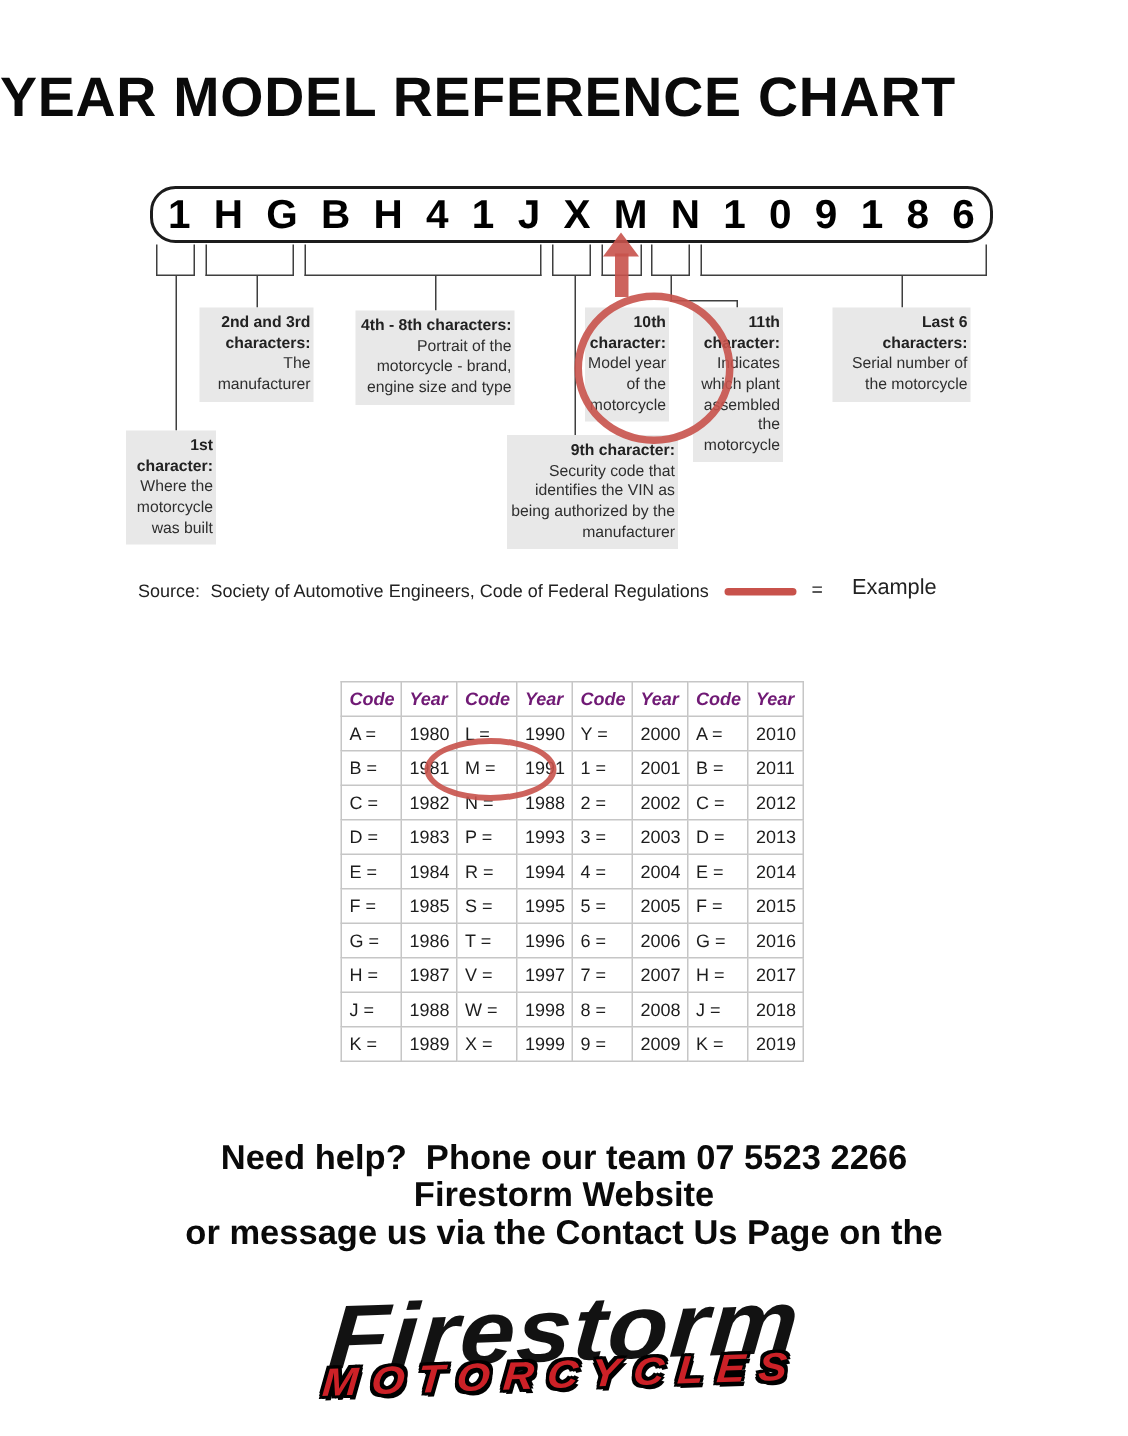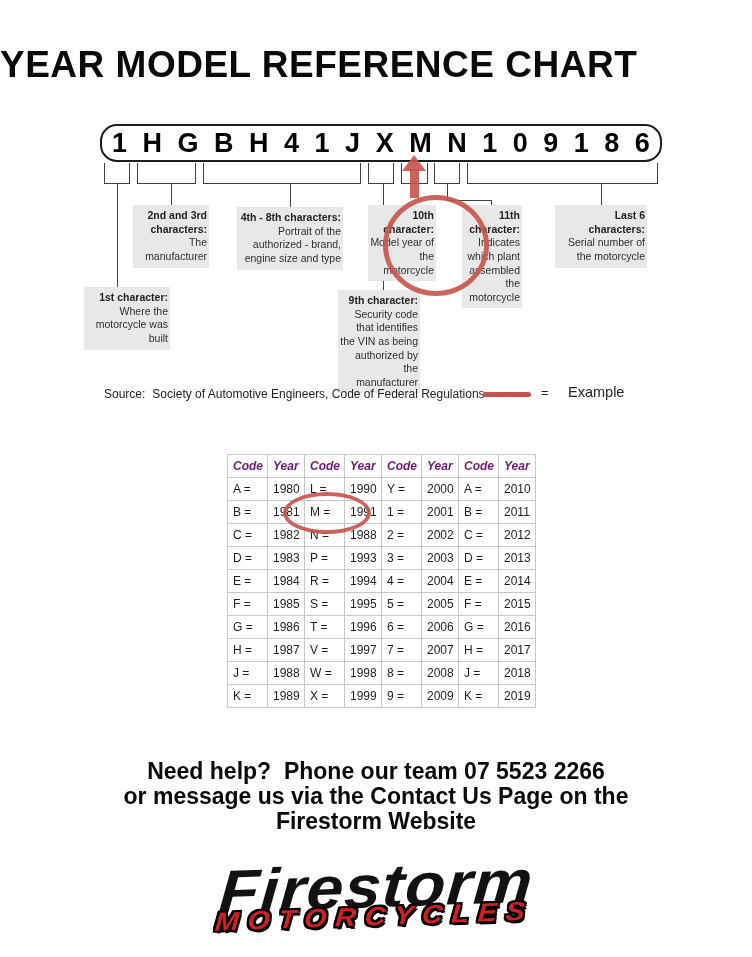--- a/index.html
+++ b/index.html
@@ -39,40 +39,40 @@
   #c6a{left:447px;top:184px;height:17px}
   #c6b{left:447px;top:200px;width:45px}
   #c6c{left:491px;top:200px;height:5px}
   #c7{left:601px;top:184px;height:21px}
   
   .callout{
     position:absolute;box-sizing:border-box;background:#e8e8e8;color:#2e2e2e;
     font-size:10.5px;line-height:1.3;text-align:right;padding:4px 2px;
   }
   .callout .heading{font-weight:bold;color:#222;}
-  #co-first{left:84px;top:287px;width:86px}
+  #co-first{left:84px;top:287px;width:60px}
   #co-second{left:133px;top:205px;width:76px}
   #co-fourth{left:237px;top:207px;width:106px}
-  #co-ninth{left:338px;top:290px;width:82px}
-  #co-tenth{left:368px;top:205px;width:68px}
+  #co-ninth{left:338px;top:290px;width:114px}
+  #co-tenth{left:390px;top:205px;width:56px}
   #co-eleventh{left:462px;top:205px;width:60px}
   #co-last{left:555px;top:205px;width:92px}
   
   .red-circle{
     position:absolute;left:383px;top:195px;width:106px;height:101px;
     border:5px solid #c8524b;border-radius:50%;box-sizing:border-box;opacity:.9;
   }
   .arrow-head{
     position:absolute;left:402px;top:155px;width:0;height:0;
     border-left:12px solid transparent;border-right:12px solid transparent;
     border-bottom:16px solid #c8524b;opacity:.9;
   }
   .arrow-shaft{position:absolute;left:410px;top:169px;width:9px;height:29px;background:#c8524b;opacity:.9;}
   
-  .source{position:absolute;left:92px;top:387px;font-size:12px;color:#222;white-space:nowrap;margin-left:12px;}
+  .source{position:absolute;left:92px;top:387px;font-size:12px;color:#222;white-space:nowrap;}
   .source .src-text{margin-left:7px;}
   .legend-line{position:absolute;left:483px;top:392px;width:48px;height:5px;border-radius:3px;background:#c8524b;}
   .legend-eq{position:absolute;left:541px;top:385px;font-size:13px;color:#222;}
   .legend-label{position:absolute;left:568px;top:384px;font-size:14.5px;color:#222;}
   
   .year-table{
     position:absolute;left:227px;top:454px;border-collapse:collapse;table-layout:fixed;
     font-size:12px;color:#1d1d1d;background:#fff;
   }
   .year-table th,.year-table td{
@@ -148,21 +148,21 @@
   <div class="hline" id="c6b"></div>
   <div class="vline" id="c6c"></div>
   <div class="vline" id="c7"></div>
 
   <div class="callout" id="co-second">
     <div class="heading">2nd and 3rd characters:</div>
     <div class="body">The manufacturer</div>
   </div>
   <div class="callout" id="co-fourth">
     <div class="heading">4th - 8th characters:</div>
-    <div class="body">Portrait of the authorized - brand, engine size and type</div>
+    <div class="body">Portrait of the motorcycle - brand, engine size and type</div>
   </div>
   <div class="callout" id="co-tenth">
     <div class="heading">10th character:</div>
     <div class="body">Model year of the motorcycle</div>
   </div>
   <div class="callout" id="co-eleventh">
     <div class="heading">11th character:</div>
     <div class="body">Indicates which plant assembled the motorcycle</div>
   </div>
   <div class="callout" id="co-last">
@@ -312,22 +312,22 @@
           <td>2009</td>
           <td>K =</td>
           <td>2019</td>
       </tr>
     </tbody>
   </table>
   <div class="table-ellipse"></div>
 
   <div class="help">
     <div>Need help?  Phone our team 07 5523 2266</div>
+    <div>Firestorm Website</div>
     <div>or message us via the Contact Us Page on the</div>
-    <div>Firestorm Website</div>
   </div>
 
   <div class="logo">
     <div class="logo-inner">
       <div class="logo-primary">Firestorm</div>
       <div class="logo-secondary">MOTORCYCLES</div>
     </div>
   </div>
 
 </div>

